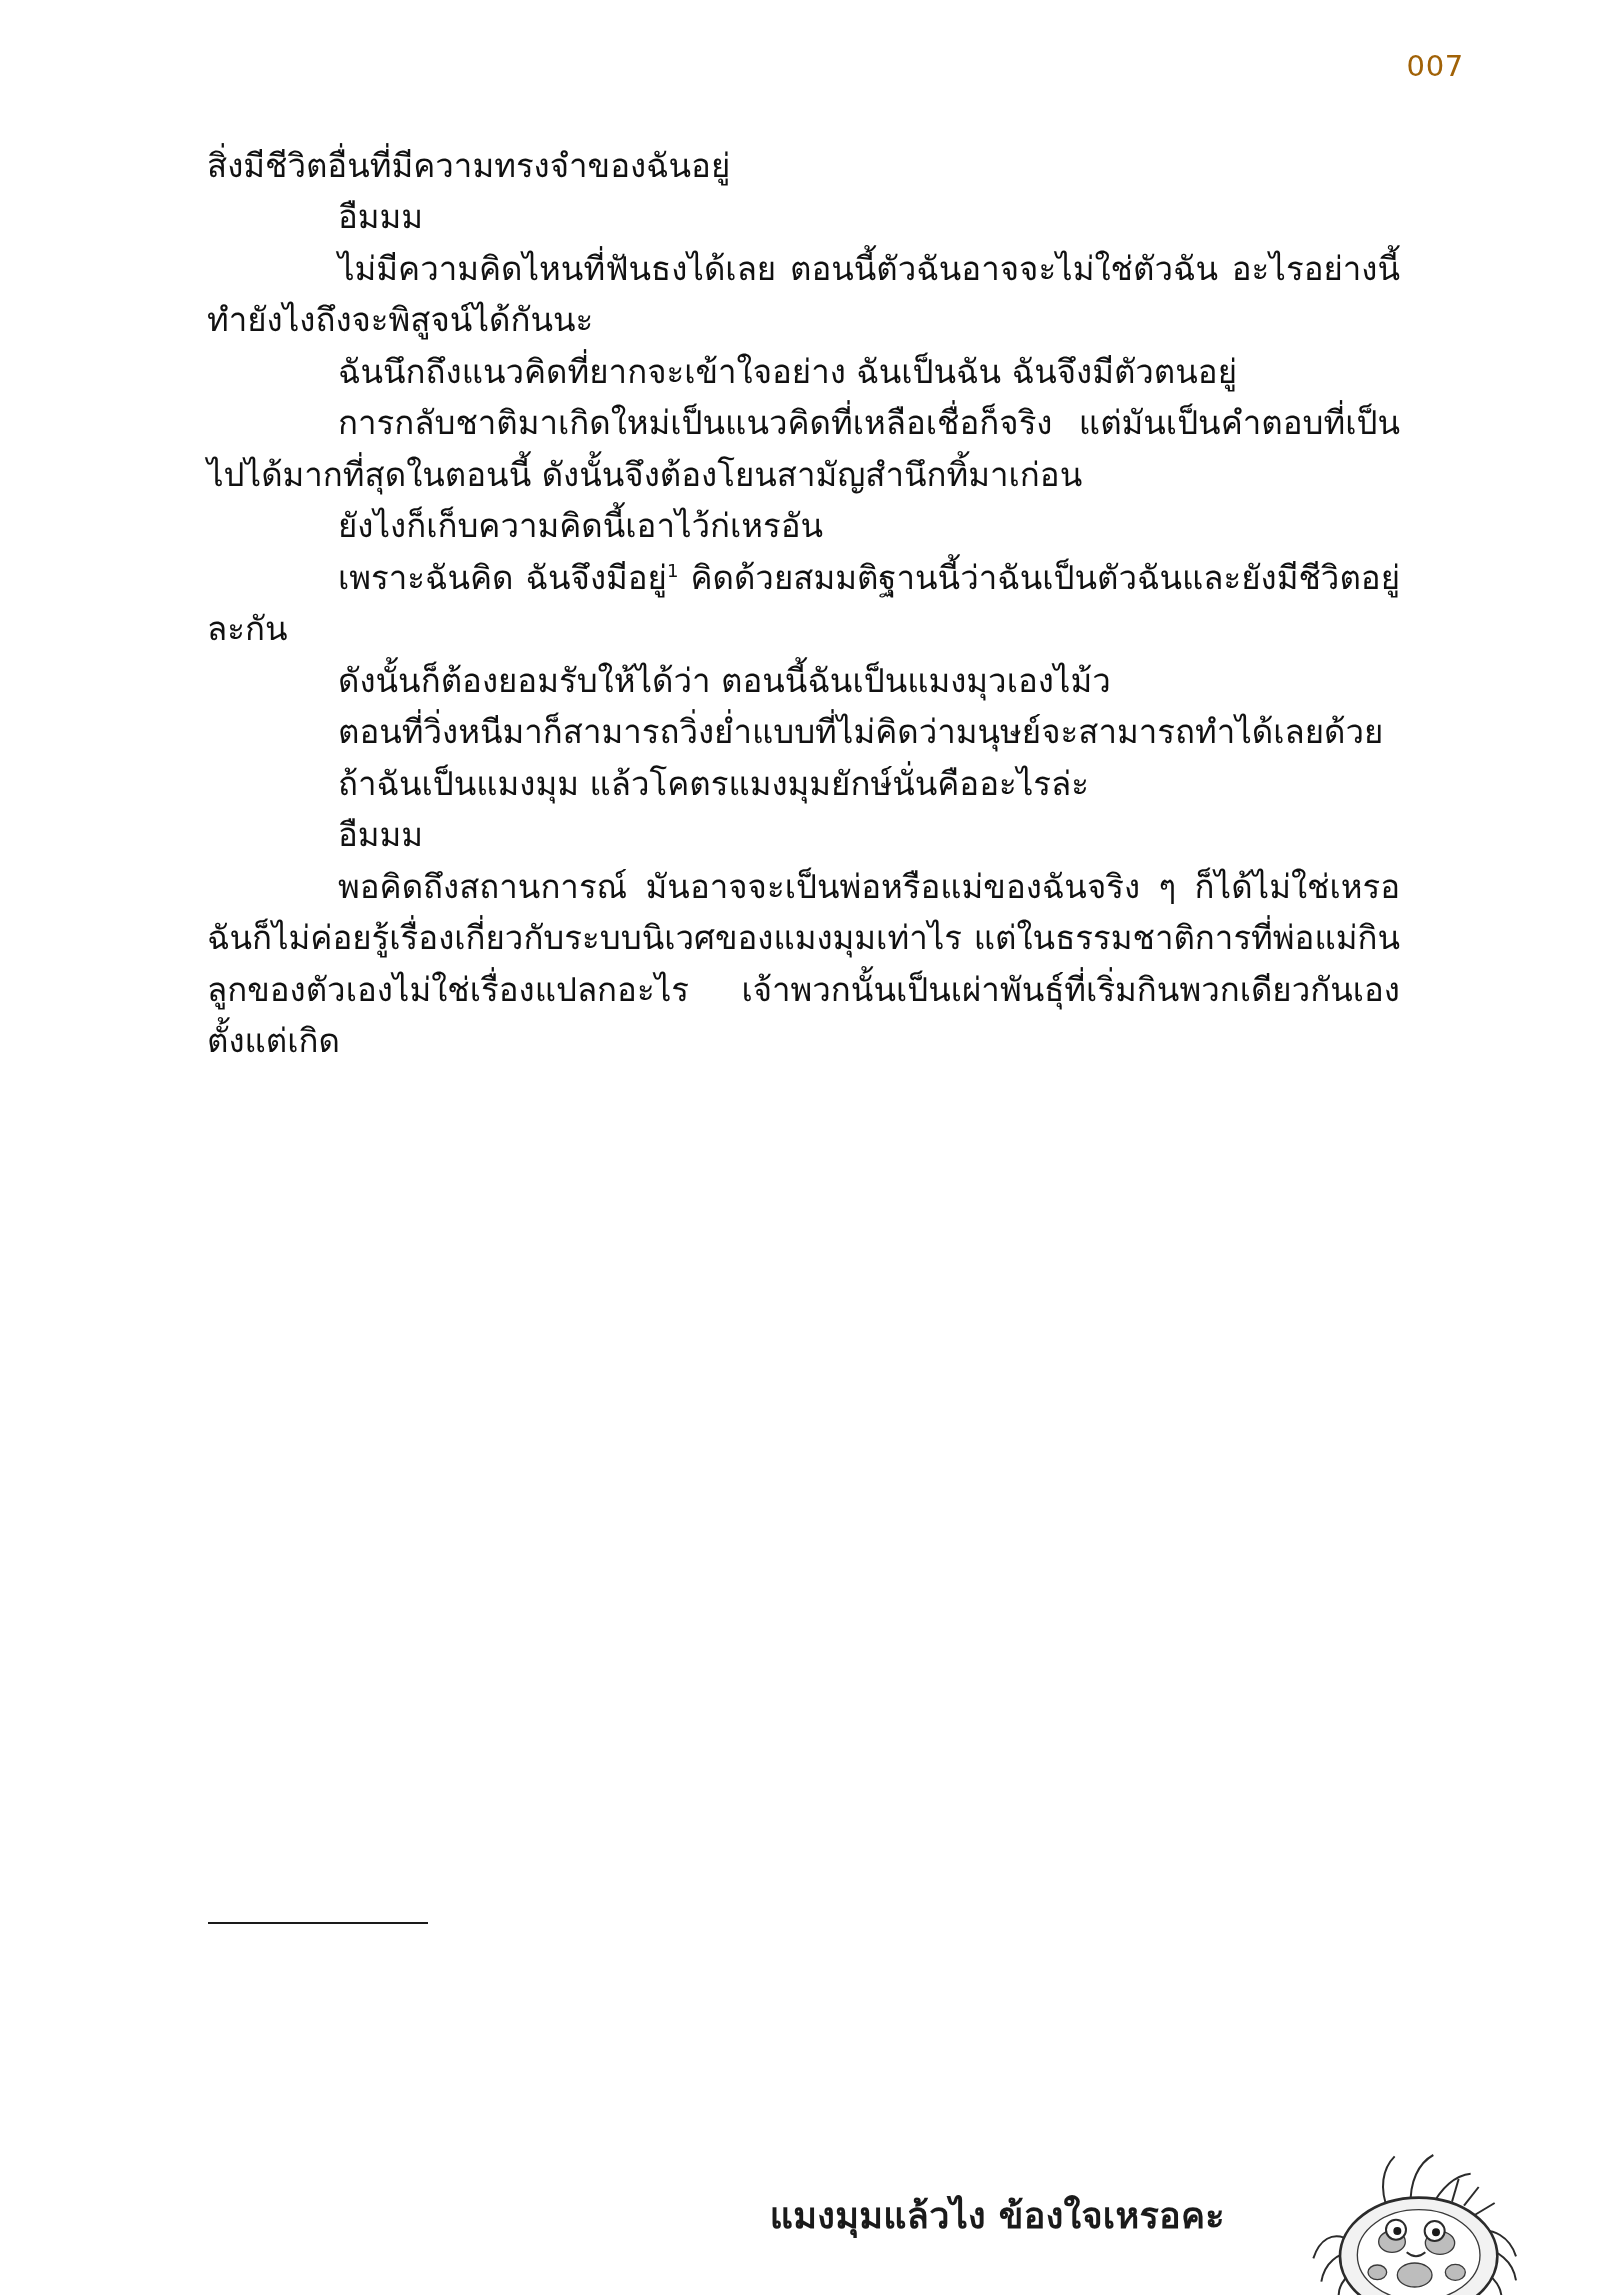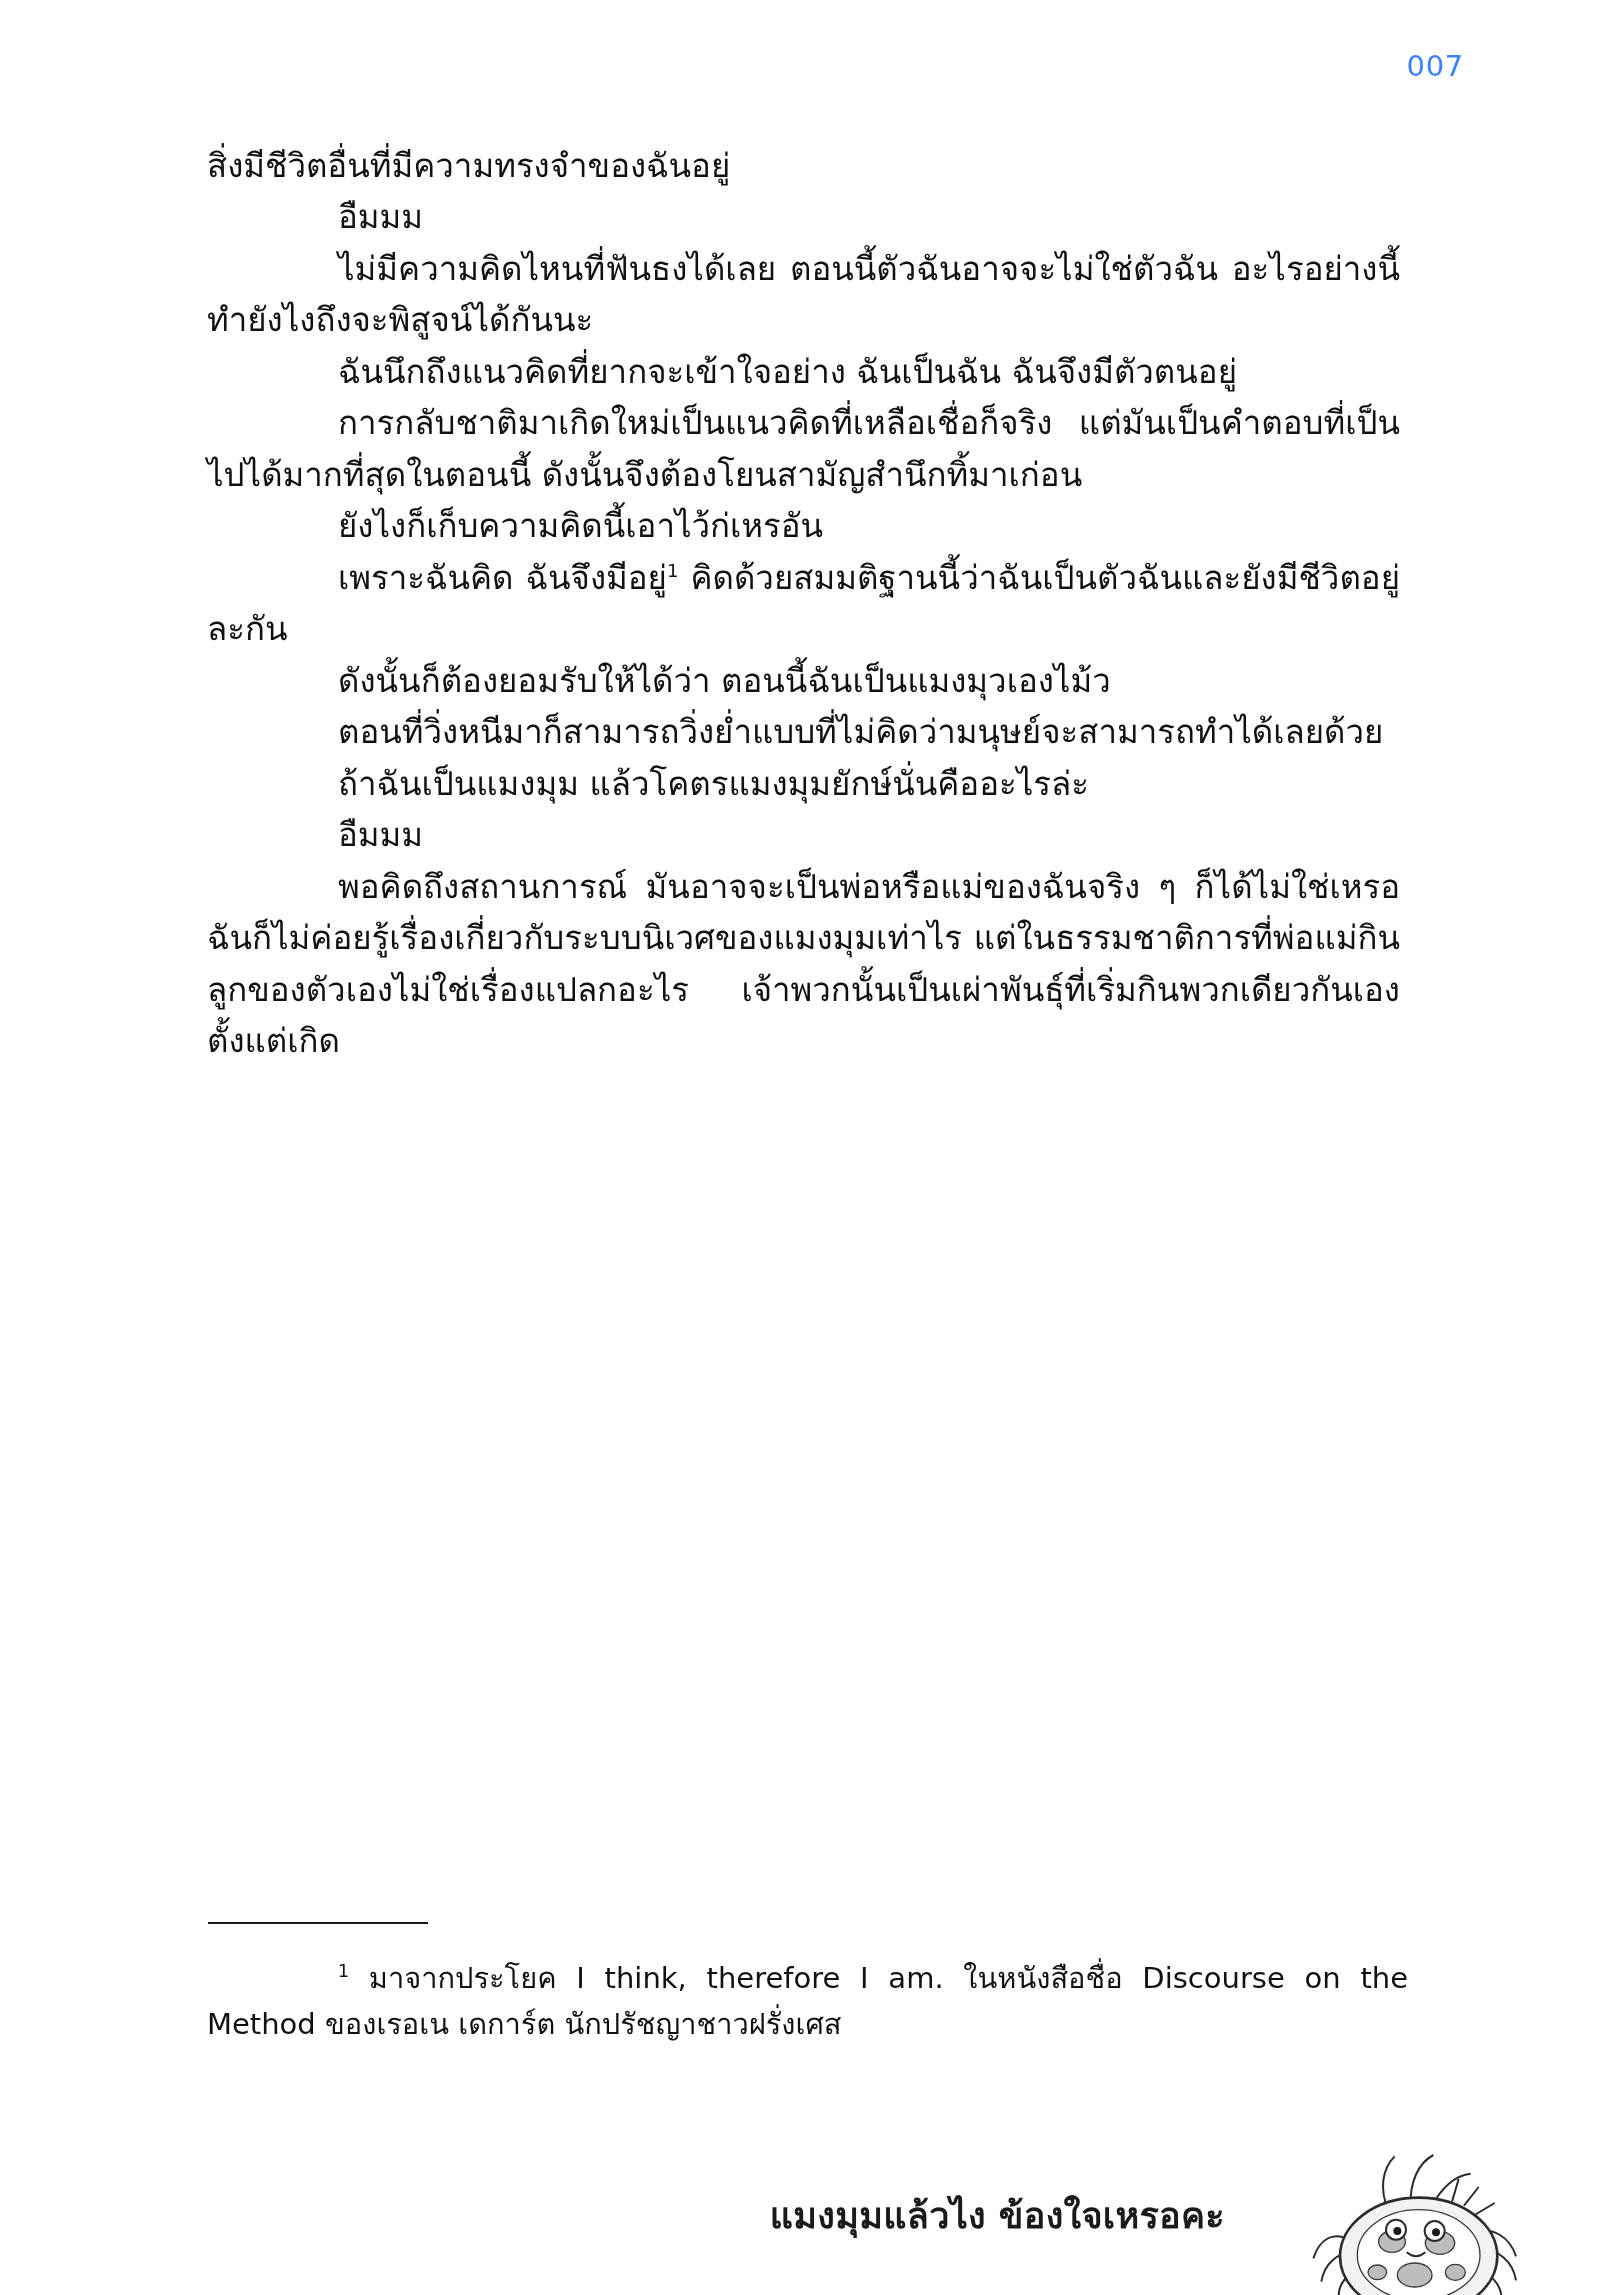--- a/index.html
+++ b/index.html
@@ -20,21 +20,21 @@
     width: 1612px;
     height: 2295px;
     background: #ffffff;
   }
   .page-number {
     position: absolute;
     top: 49px;
     right: 148px;
     font-size: 29px;
     letter-spacing: 0.7px;
-    color: #3b82f6;
+    color: #a16207;
   }
   .body-text {
     position: absolute;
     top: 140px;
     left: 207px;
     width: 1201px;
     font-size: 33px;
     line-height: 1.56;
     color: #111111;
     text-align: justify;
@@ -118,23 +118,20 @@
     <p class="indent"><span>เพราะฉันคิด  ฉันจึงมีอยู่</span><sup class="fn">1</sup><span>  คิดด้วยสมมติฐานนี้ว่าฉันเป็นตัวฉันและยังมีชีวิตอยู่ละกัน</span></p>
     <p class="indent">ดังนั้นก็ต้องยอมรับให้ได้ว่า  ตอนนี้ฉันเป็นแมงมุวเองไม้ว</p>
     <p class="indent">ตอนที่วิ่งหนีมาก็สามารถวิ่งย่ำแบบที่ไม่คิดว่ามนุษย์จะสามารถทำได้เลยด้วย</p>
     <p class="indent">ถ้าฉันเป็นแมงมุม  แล้วโคตรแมงมุมยักษ์นั่นคืออะไรล่ะ</p>
     <p class="indent">อืมมม</p>
     <p class="indent">พอคิดถึงสถานการณ์  มันอาจจะเป็นพ่อหรือแม่ของฉันจริง ๆ ก็ได้ไม่ใช่เหรอ  ฉันก็ไม่ค่อยรู้เรื่องเกี่ยวกับระบบนิเวศของแมงมุมเท่าไร  แต่ในธรรมชาติการที่พ่อแม่กินลูกของตัวเองไม่ใช่เรื่องแปลกอะไร  เจ้าพวกนั้นเป็นเผ่าพันธุ์ที่เริ่มกินพวกเดียวกันเองตั้งแต่เกิด</p>
   </div>
 
   <div class="footnote-rule"></div>
 
-  <div class="footnote">
-    <p><span class="marker">1</span><span> มาจากประโยค I think, therefore I am. ในหนังสือชื่อ Discourse on the Method ของเรอเน เดการ์ต นักปรัชญาชาวฝรั่งเศส</span></p>
-  </div>
 
   <div class="footer-caption">แมงมุมแล้วไง ข้องใจเหรอคะ</div>
 
   <div class="footer-art">
     <svg viewBox="0 0 420 330" xmlns="http://www.w3.org/2000/svg">
       <g fill="none" stroke="#2b2b2b" stroke-width="3">
         <path d="M150 250 C120 230 100 250 92 275"></path>
         <path d="M158 268 C128 262 108 285 104 310"></path>
         <path d="M168 288 C142 296 130 315 130 330"></path>
         <path d="M330 238 C362 224 388 246 396 272"></path>

